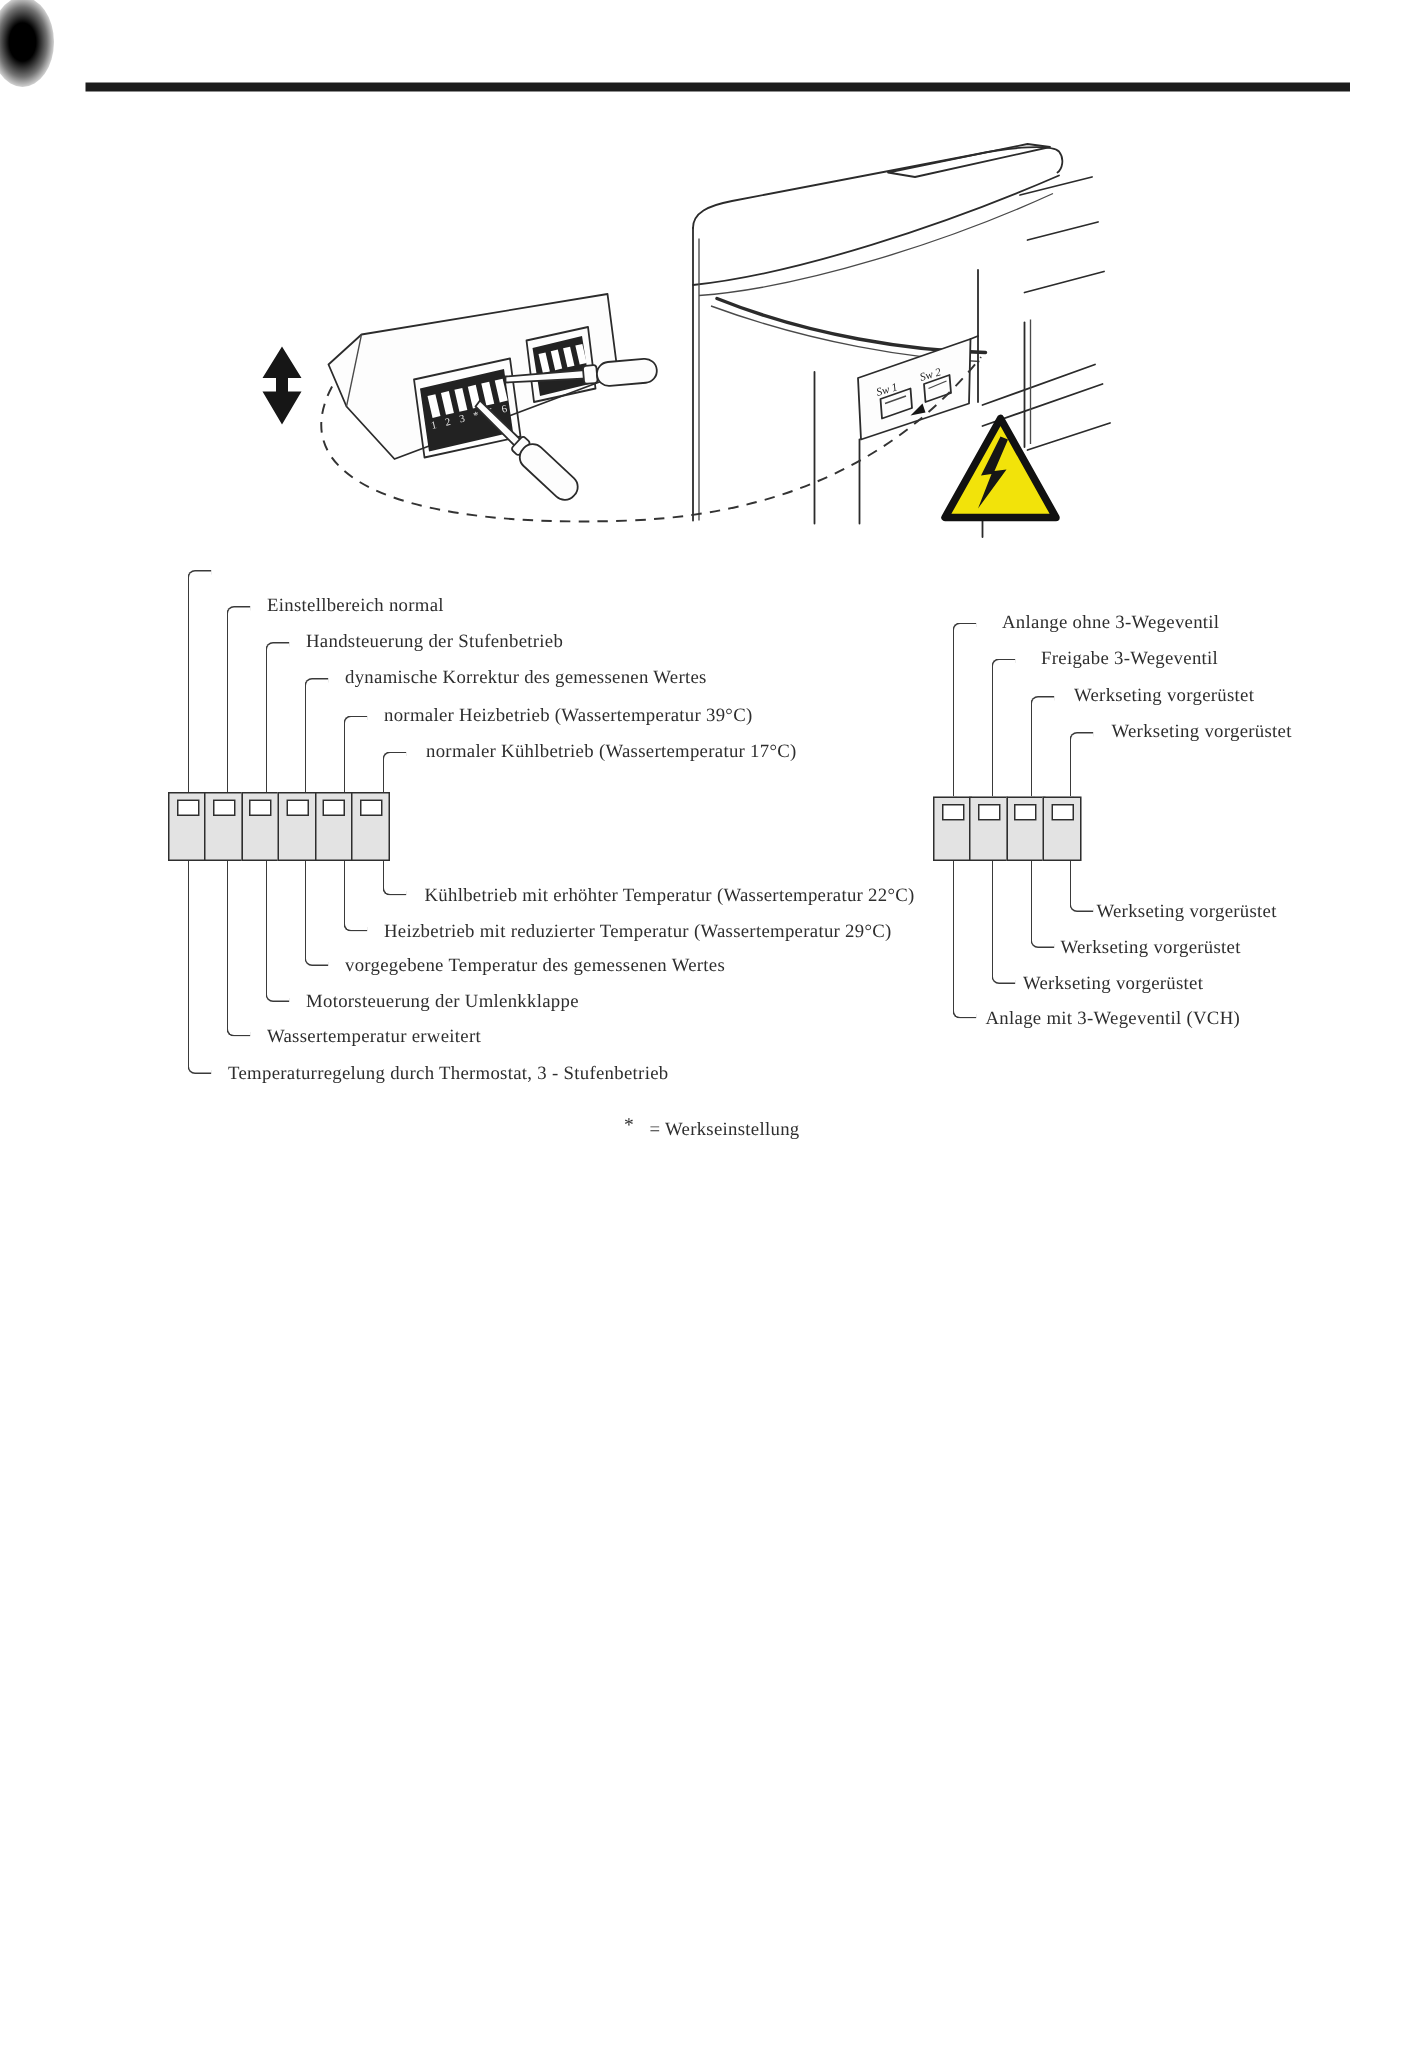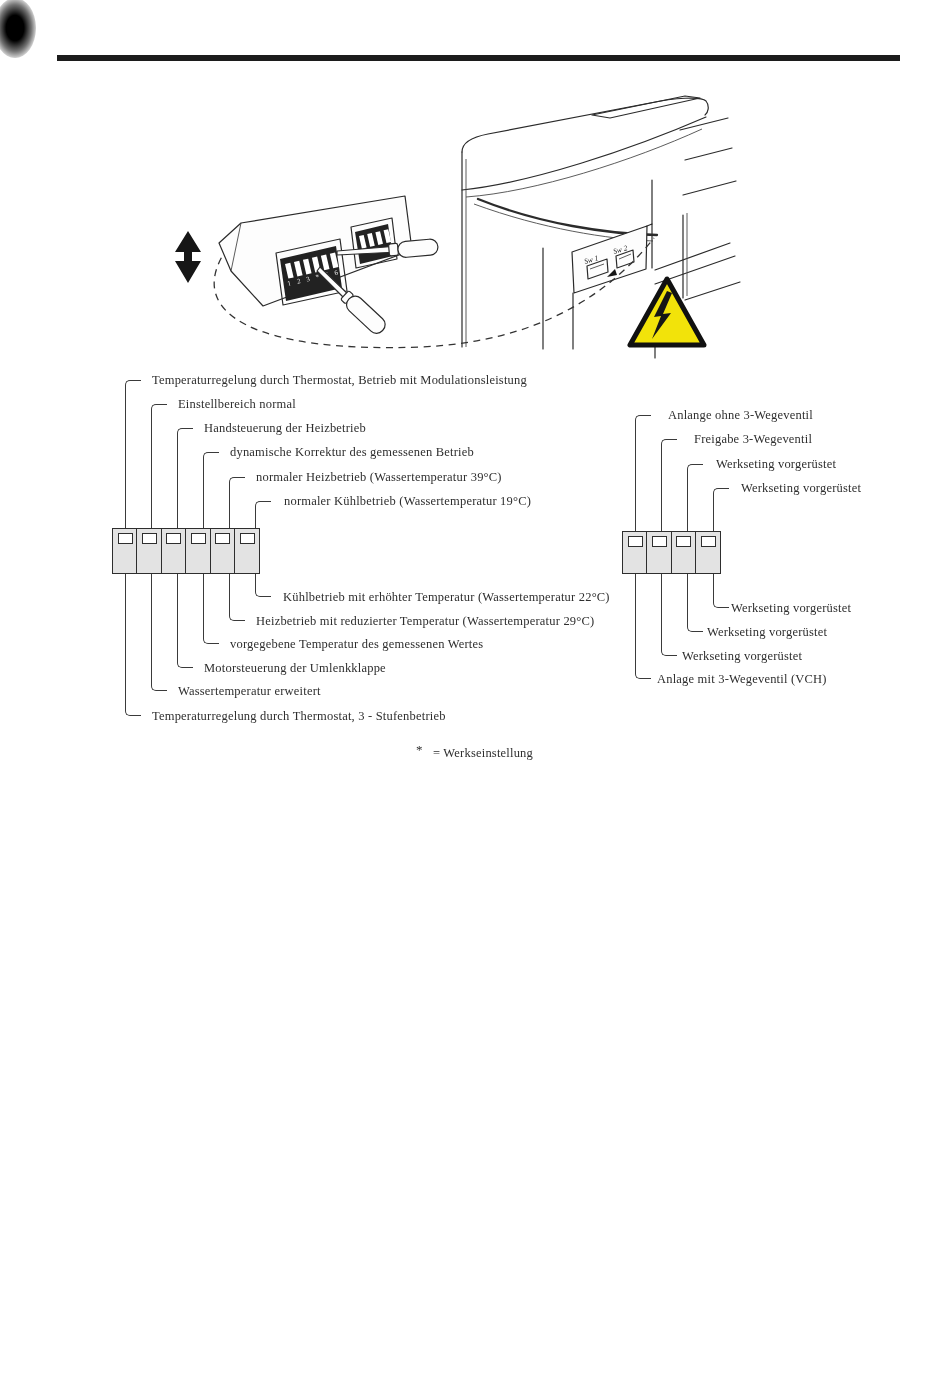--- a/index.html
+++ b/index.html
@@ -149,26 +149,25 @@
       </div>
   </div>
 
   <div class="ct" style="left:125px;top:380px;height:148px"></div>
   <div class="ct" style="left:151px;top:404px;height:124px"></div>
   <div class="ct" style="left:177px;top:428px;height:100px"></div>
   <div class="ct" style="left:203px;top:452px;height:76px"></div>
   <div class="ct" style="left:229px;top:477px;height:51px"></div>
   <div class="ct" style="left:255px;top:501px;height:27px"></div>
 
-  <div class="lbl" style="left:152px;top:380px">Temperaturregelung durch Thermostat, Betrieb mit Modulationsleistung</div>
   <div class="lbl" style="left:178px;top:404px">Einstellbereich normal</div>
-  <div class="lbl" style="left:204px;top:428px">Handsteuerung der Heizbetrieb</div>
-  <div class="lbl" style="left:230px;top:452px">dynamische Korrektur des gemessenen Betrieb</div>
+  <div class="lbl" style="left:204px;top:428px">Handsteuerung der Stufenbetrieb</div>
+  <div class="lbl" style="left:230px;top:452px">dynamische Korrektur des gemessenen Wertes</div>
   <div class="lbl" style="left:256px;top:477px">normaler Heizbetrieb  (Wassertemperatur 39°C)</div>
-  <div class="lbl" style="left:284px;top:501px">normaler Kühlbetrieb (Wassertemperatur 19°C)</div>
+  <div class="lbl" style="left:284px;top:501px">normaler Kühlbetrieb (Wassertemperatur 17°C)</div>
 
   <div class="cb" style="left:255px;top:574px;height:23px"></div>
   <div class="cb" style="left:229px;top:574px;height:47px"></div>
   <div class="cb" style="left:203px;top:574px;height:70px"></div>
   <div class="cb" style="left:177px;top:574px;height:94px"></div>
   <div class="cb" style="left:151px;top:574px;height:117px"></div>
   <div class="cb" style="left:125px;top:574px;height:142px"></div>
 
   <div class="lbl" style="left:283px;top:597px">Kühlbetrieb mit erhöhter Temperatur (Wassertemperatur 22°C)</div>
   <div class="lbl" style="left:256px;top:621px">Heizbetrieb mit reduzierter Temperatur (Wassertemperatur 29°C)</div>

